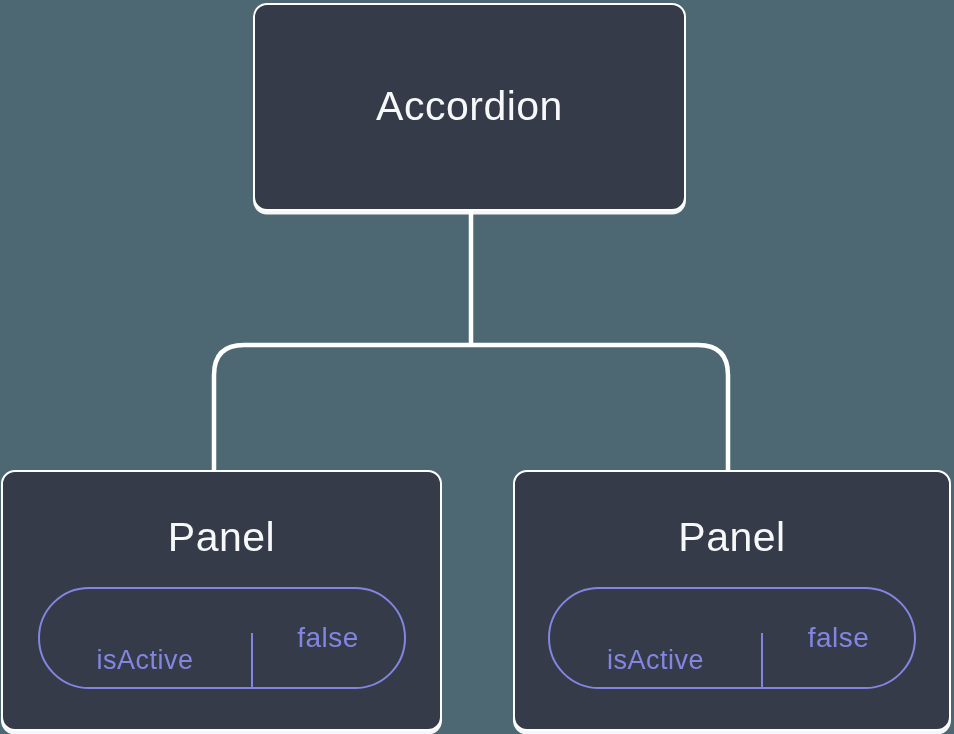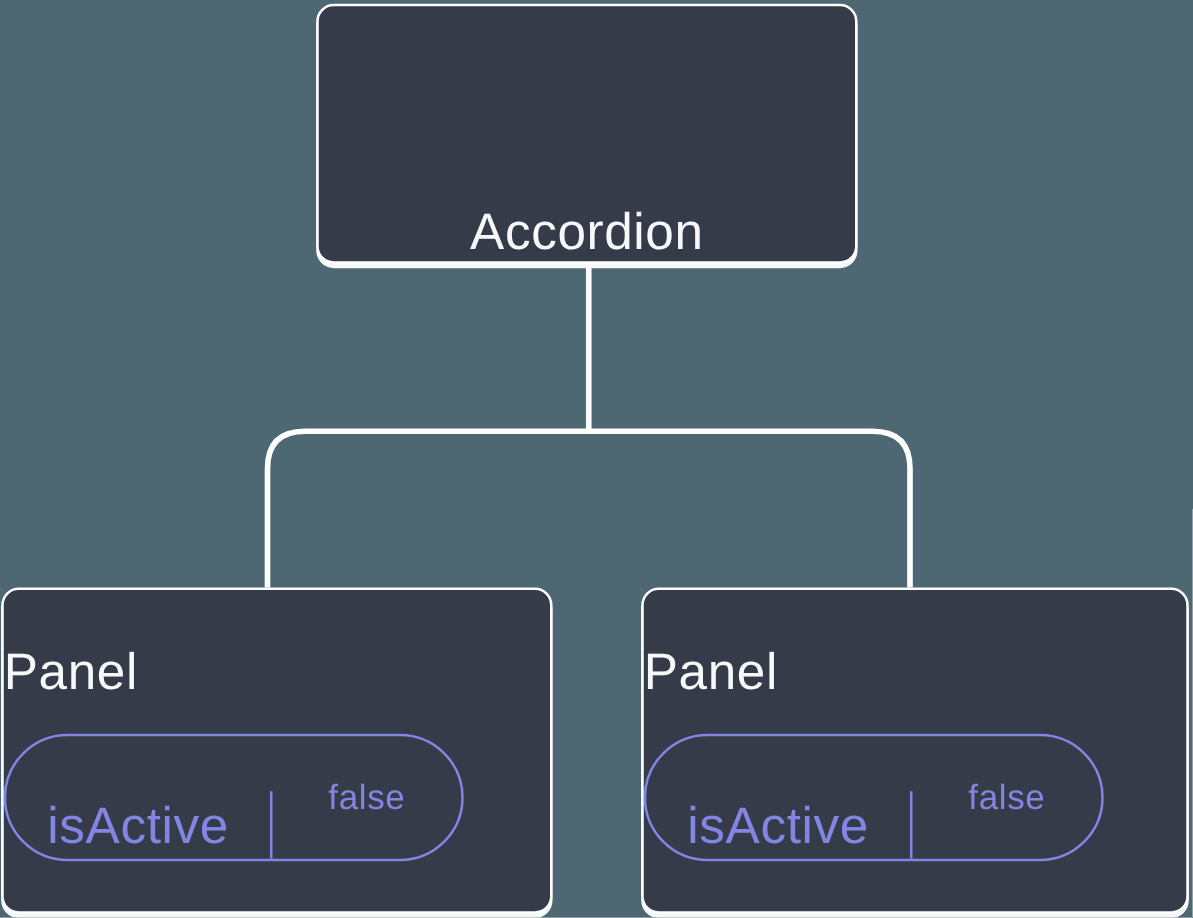--- a/index.html
+++ b/index.html
@@ -38,35 +38,36 @@
     border: 2.5px solid #ffffff;
     border-radius: 14px;
     box-shadow: 0 3.5px 0 rgba(255,255,255,0.95);
   }
   .node-root {
     left: 253px;
     top: 3px;
     width: 433px;
     height: 208px;
     display: flex;
-    align-items: flex-end;
+    align-items: center;
     justify-content: center;
   }
   .node-title {
     color: #f6f8fa;
     font-size: 41px;
     font-weight: 500;
     letter-spacing: 0.5px;
     line-height: 1.15;
   }
   .node-panel {
     top: 470px;
     height: 261px;
     display: flex;
     flex-direction: column;
+    align-items: center;
   }
   .node-panel-left {
     left: 1px;
     width: 441px;
   }
   .node-panel-right {
     left: 513px;
     width: 438px;
   }
   .node-panel .node-title {
@@ -84,21 +85,21 @@
     overflow: hidden;
   }
   .state-key {
     box-sizing: border-box;
     width: 213px;
     display: flex;
     align-items: center;
     justify-content: center;
     border-right: 2.5px solid #8286e2;
     color: #8286e2;
-    font-size: 41px;
+    font-size: 27px;
     letter-spacing: 0.5px;
     margin-top: 44px;
   }
   .state-value {
     flex: 1;
     display: flex;
     align-items: center;
     justify-content: center;
     color: #8286e2;
     font-size: 28px;

